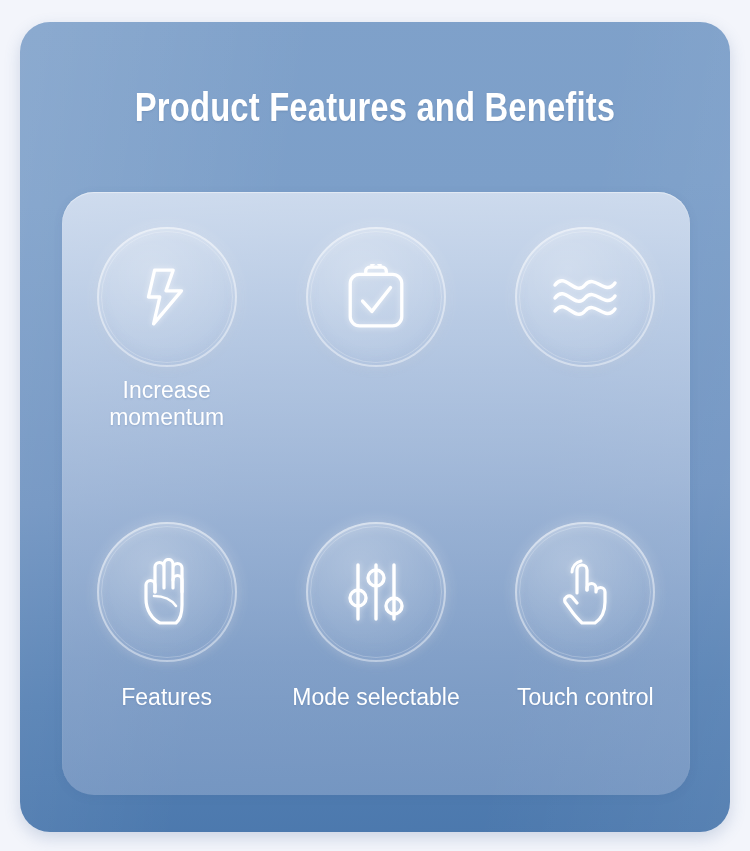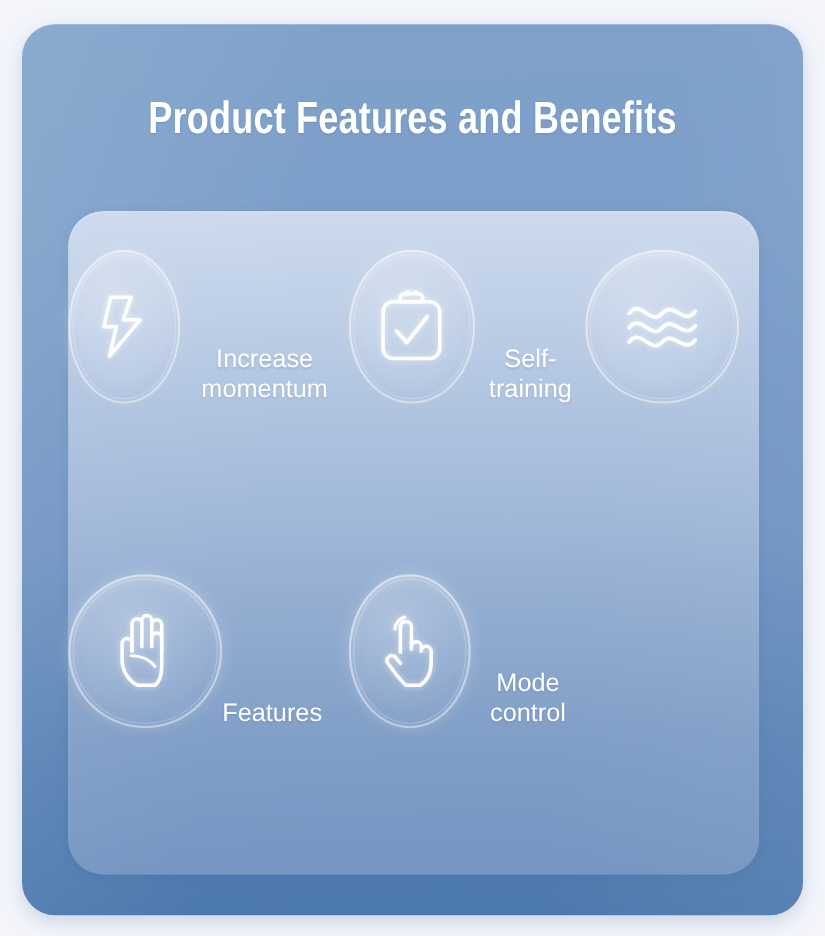--- a/index.html
+++ b/index.html
@@ -93,22 +93,22 @@
     height: 603px;
     display: grid;
     grid-template-columns: repeat(3, 1fr);
     grid-template-rows: repeat(2, 1fr);
     align-items: start;
   }
 
   .feature-item {
     position: relative;
     display: flex;
-    flex-direction: row;
-    align-items: flex-end;
+    flex-direction: column;
+    align-items: center;
   }
   .feature-item.row1 { padding-top: 35px; }
   .feature-item.row2 { padding-top: 28px; }
 
   
   .icon-circle {
     position: relative;
     width: 140px;
     height: 140px;
     border-radius: 50%;
@@ -178,21 +178,20 @@
 
         <div class="feature-item row1">
           <div class="icon-circle">
             <svg width="60" height="66" viewBox="0 0 58 64" fill="none">
               <rect x="4" y="10" width="50" height="50" rx="9" stroke="#ffffff" stroke-width="3.2" fill="none"></rect>
               <path d="M19 10 V7 a4 4 0 0 1 4-4 h12 a4 4 0 0 1 4 4 v3 z" stroke="#ffffff" stroke-width="3.2" stroke-linejoin="round" fill="none"></path>
               <path d="M25 1 L29 -3 L33 1" stroke="#ffffff" stroke-width="3.2" stroke-linecap="round" stroke-linejoin="round" fill="none"></path>
               <path d="M16 36 L25 46 L43 23" stroke="#ffffff" stroke-width="3.4" stroke-linecap="round" stroke-linejoin="round" fill="none"></path>
             </svg>
           </div>
-          <div class="feature-label">Self-training</div>
         </div>
 
         <div class="feature-item row1">
           <div class="icon-circle">
             <svg width="70" height="52" viewBox="0 0 70 52" fill="none">
               <path d="M5 14 C15 0, 25 26, 35 14 C45 2, 55 26, 65 12" stroke="#ffffff" stroke-width="3.4" stroke-linecap="round" fill="none"></path>
               <path d="M5 27 C15 13, 25 39, 35 27 C45 15, 55 39, 65 25" stroke="#ffffff" stroke-width="3.4" stroke-linecap="round" fill="none"></path>
               <path d="M5 40 C15 26, 25 52, 35 40 C45 28, 55 52, 65 38" stroke="#ffffff" stroke-width="3.4" stroke-linecap="round" fill="none"></path>
             </svg>
           </div>
@@ -206,31 +205,44 @@
                        M35 30 V10 a4.5 4.5 0 0 1 9 0 V34" stroke="#ffffff" stroke-width="3.2" stroke-linecap="round" stroke-linejoin="round" fill="none"></path>
               <path d="M17 34 V27 a4.5 4.5 0 0 0-9 0 v14
                        c0 11 6 20 14 24 h16 c5-4 6-11 6-18 V22
                        a4.5 4.5 0 0 0-9 0" stroke="#ffffff" stroke-width="3.2" stroke-linecap="round" stroke-linejoin="round" fill="none"></path>
               <path d="M16 38 C24 38, 33 41, 38 48" stroke="#ffffff" stroke-width="2.6" stroke-linecap="round" fill="none"></path>
             </svg>
           </div>
           <div class="feature-label">Features</div>
         </div>
 
+        <div class="feature-item row2">
+          <div class="icon-circle">
+            <svg width="58" height="62" viewBox="0 0 58 62" fill="none">
+              <line x1="11" y1="4" x2="11" y2="58" stroke="#ffffff" stroke-width="3.4" stroke-linecap="round"></line>
+              <line x1="29" y1="4" x2="29" y2="58" stroke="#ffffff" stroke-width="3.4" stroke-linecap="round"></line>
+              <line x1="47" y1="4" x2="47" y2="58" stroke="#ffffff" stroke-width="3.4" stroke-linecap="round"></line>
+              <circle cx="11" cy="37" r="8" stroke="#ffffff" stroke-width="3.4" fill="none"></circle>
+              <circle cx="29" cy="17" r="8" stroke="#ffffff" stroke-width="3.4" fill="none"></circle>
+              <circle cx="47" cy="45" r="8" stroke="#ffffff" stroke-width="3.4" fill="none"></circle>
+            </svg>
+          </div>
+          <div class="feature-label">Mode selectable</div>
+        </div>
 
         <div class="feature-item row2">
           <div class="icon-circle">
             <svg width="58" height="68" viewBox="0 0 58 68" fill="none">
               <path d="M21 35 V12 a5 5 0 0 1 10 0 v20" stroke="#ffffff" stroke-width="3.2" stroke-linecap="round" stroke-linejoin="round" fill="none"></path>
               <path d="M31 32 v-2 a4.5 4.5 0 0 1 9 0 v4
                        M40 34 a4.5 4.5 0 0 1 9 0 v10
                        c0 10-4 17-10 21 H26 c-3-3-6-6-9-10
                        l-8-11 a4.5 4.5 0 0 1 7-5 l5 6" stroke="#ffffff" stroke-width="3.2" stroke-linecap="round" stroke-linejoin="round" fill="none"></path>
               <path d="M16 14 a12 12 0 0 1 9-11" stroke="#ffffff" stroke-width="3.0" stroke-linecap="round" fill="none"></path>
             </svg>
           </div>
-          <div class="feature-label">Mode control</div>
+          <div class="feature-label">Touch control</div>
         </div>
 
       </div>
     </div>
   </div>
 </div>
 
 </body></html>

